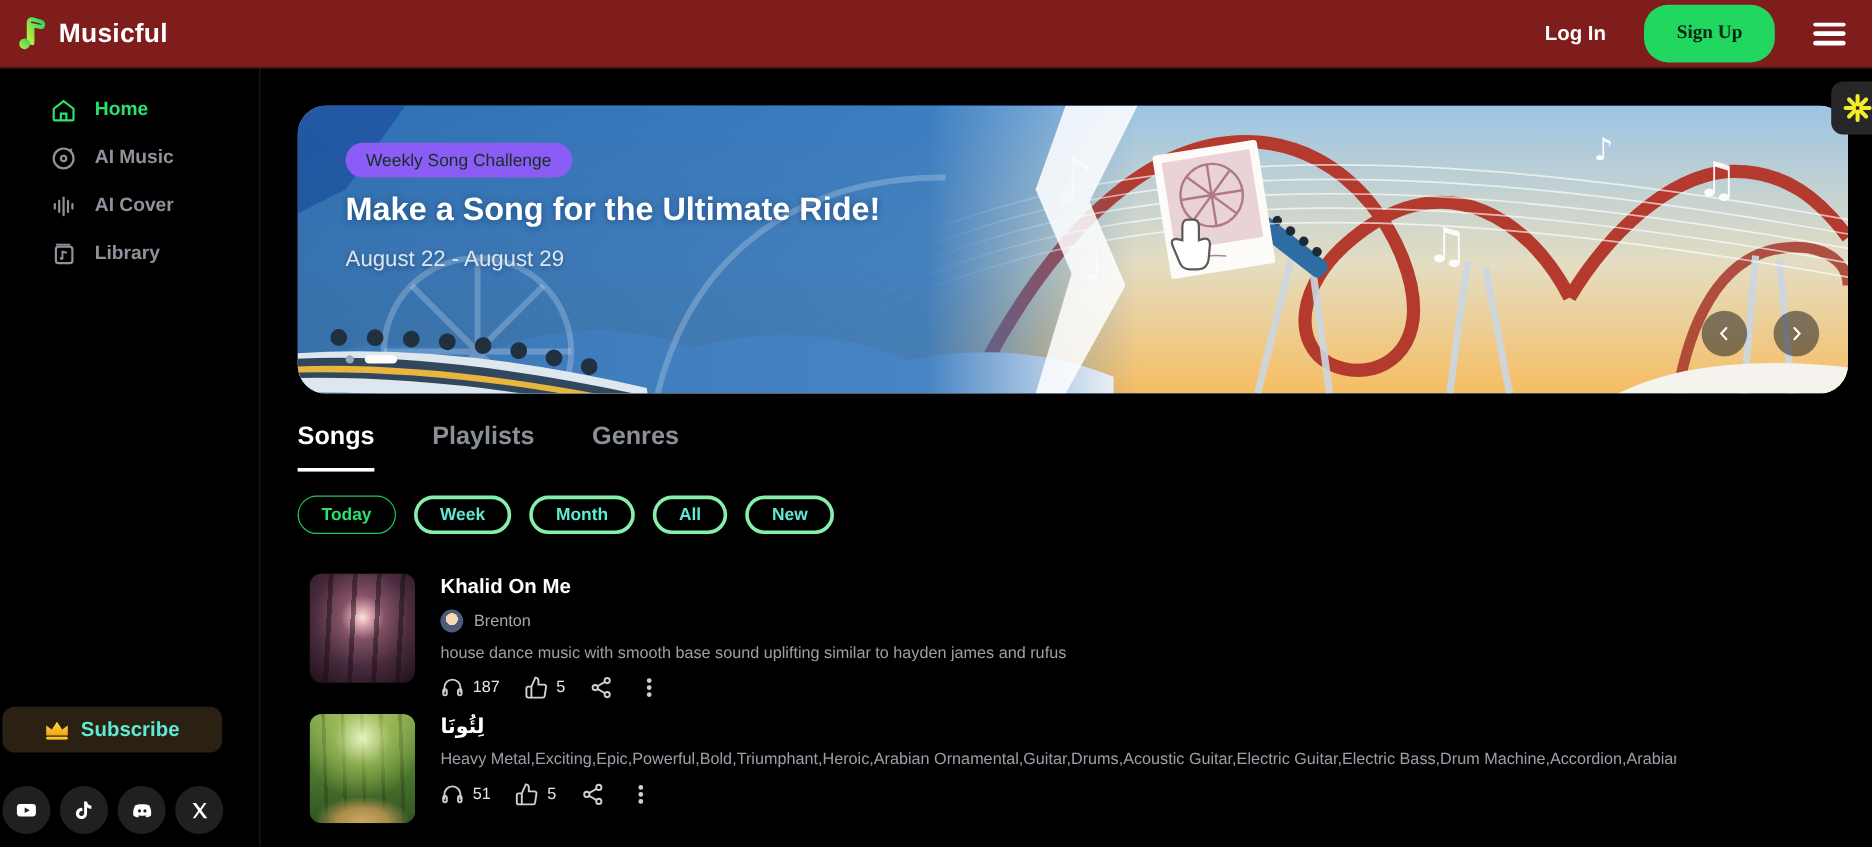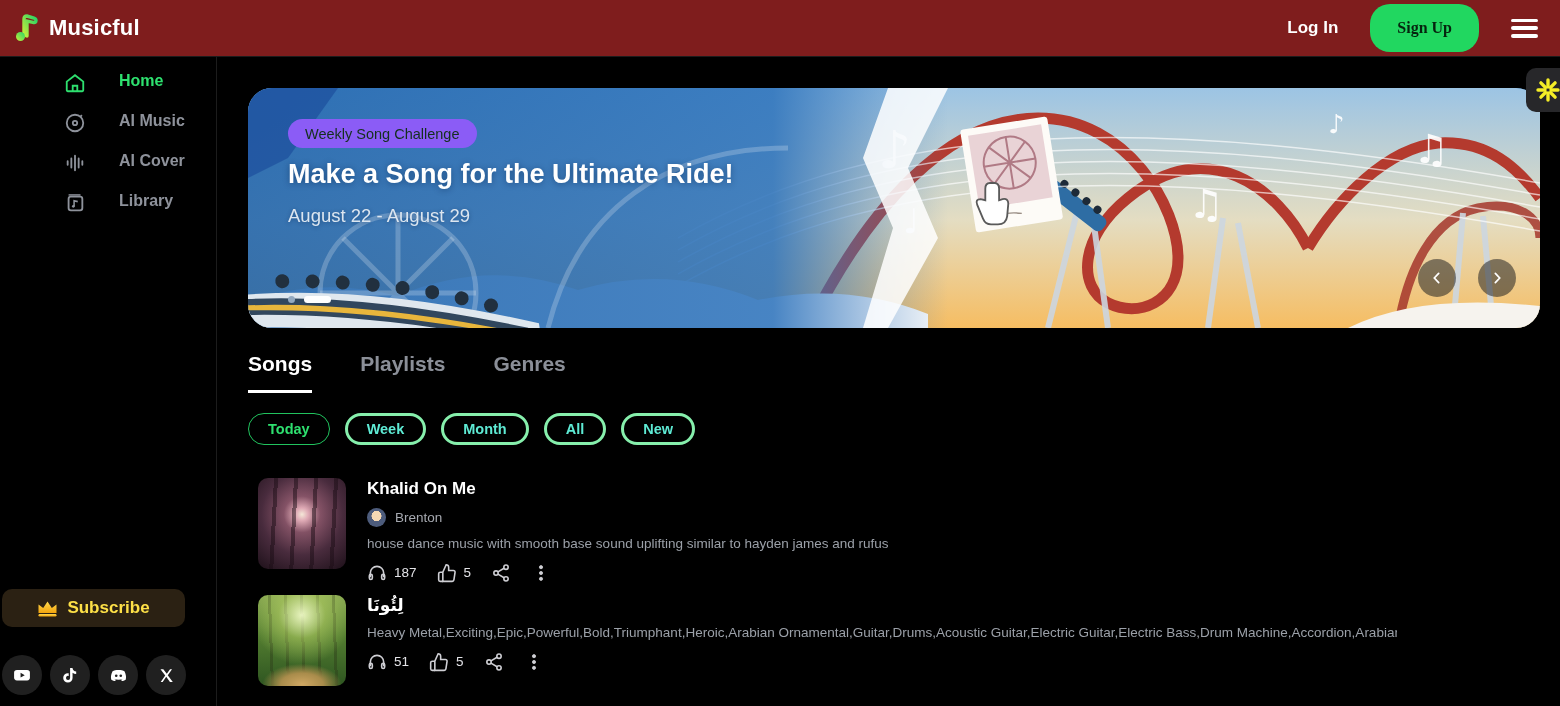--- a/index.html
+++ b/index.html
@@ -16,28 +16,28 @@
   .login{font-size:17px;font-weight:700;cursor:pointer;}
   .signup{background:#21d760;color:#06240f;border:none;border-radius:20px;height:48px;
           padding:0 27px;font-size:16px;font-weight:700;font-family:Liberation Serif, serif;cursor:pointer;}
   .burger{width:27px;height:19px;display:flex;flex-direction:column;justify-content:space-between;cursor:pointer;}
   .burger span{display:block;height:3.2px;background:#fff;border-radius:2px;}
 
   
   .sidebar{position:absolute;top:57px;left:0;bottom:0;width:217px;background:#000;
            border-right:1px solid #1c1c1c;}
   .nav{padding-top:15px;}
-  .nav-item{display:flex;align-items:flex-start;gap:33px;height:40px;padding-left:64px;
+  .nav-item{display:flex;align-items:center;gap:15px;height:40px;padding-left:42px;
             color:#8e929b;font-size:16px;font-weight:700;cursor:pointer;}
   .nav-item svg{stroke:#8e929b;}
   .nav-item.active{color:#2ee06f;}
   .nav-item.active svg{stroke:#2ee06f;}
 
   .subscribe{position:absolute;left:2px;bottom:79px;width:183px;height:38px;border:none;
-             border-radius:10px;background:#2b2113;color:#fde047;font-size:17px;font-weight:700;
+             border-radius:10px;background:#2b2113;color:#5eead4;font-size:17px;font-weight:700;
              font-family:inherit;display:flex;align-items:center;justify-content:center;gap:9px;cursor:pointer;}
   .socials{position:absolute;left:2px;bottom:11px;display:flex;gap:8px;}
   .soc{width:40px;height:40px;border-radius:50%;background:#202020;display:flex;
        align-items:center;justify-content:center;cursor:pointer;}
 
   
   .banner{position:absolute;left:248px;top:88px;width:1292px;height:240px;border-radius:24px;
           overflow:hidden;background:#2a6cb3;}
   .banner-art{position:absolute;inset:0;}
   .banner-content{position:absolute;inset:0;z-index:2;}

